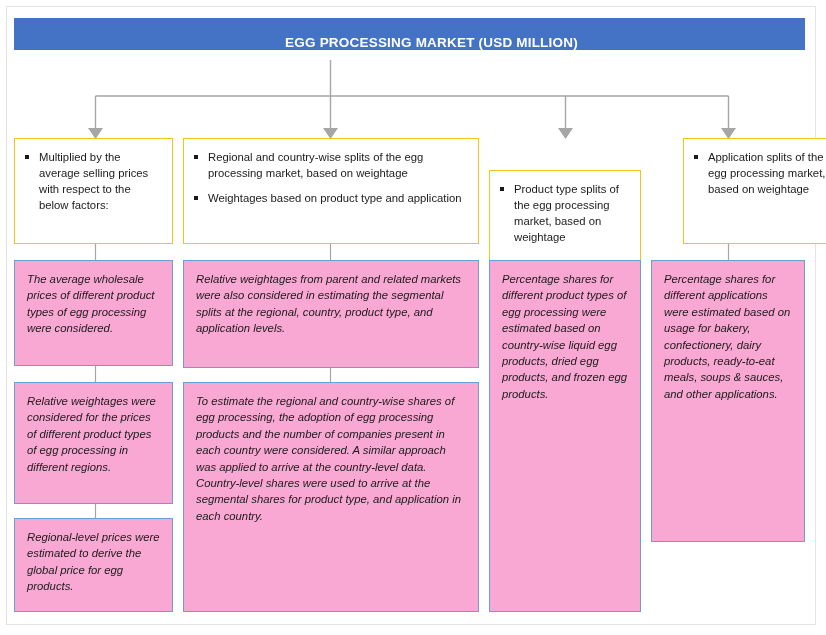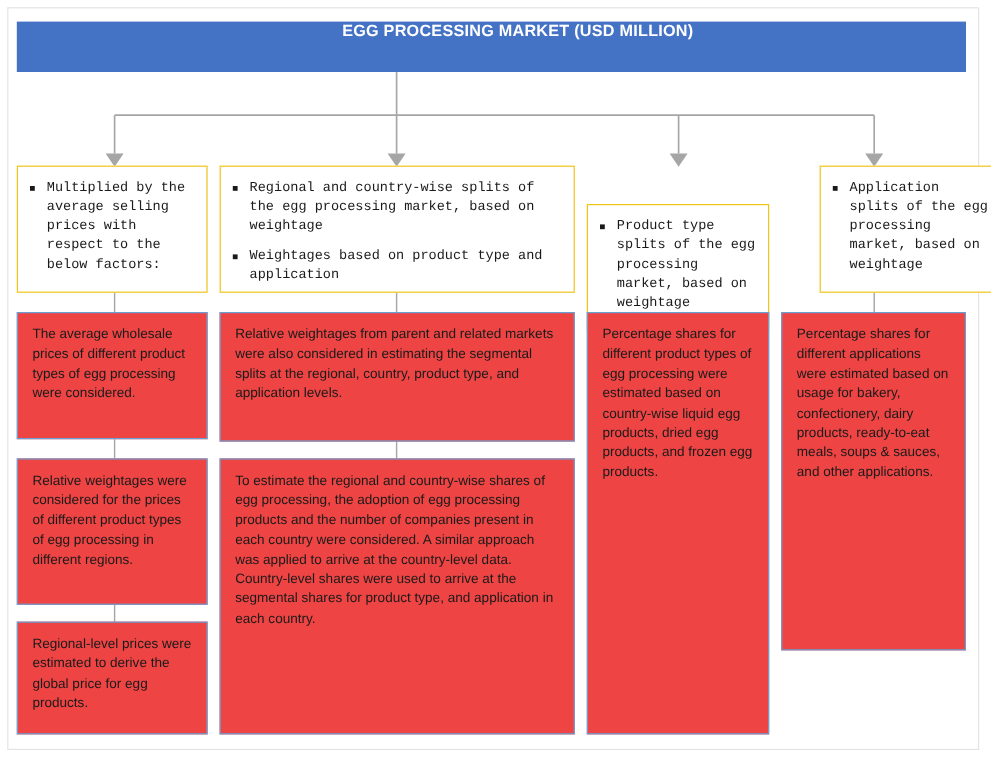--- a/index.html
+++ b/index.html
@@ -20,24 +20,24 @@
     left: 6px; top: 6px;
     width: 810px; height: 619px;
     border: 1px solid #e4e4e4;
     background: #ffffff;
   }
 
   
   .header {
     position: absolute;
     left: 14px; top: 18px;
-    width: 791px; height: 42px;
+    width: 791px; height: 32px;
     background: #4472c4;
     display: flex;
-    align-items: flex-start;
+    align-items: flex-end;
     justify-content: center;
     padding-left: 44px;
   }
   .header-title {
     color: #ffffff;
     font-size: 13.5px;
     font-weight: bold;
     letter-spacing: 0.2px;
     text-align: center;
   }
@@ -55,25 +55,26 @@
     position: absolute;
     background: #ffffff;
   }
   .box.yellow {
     border: 1px solid #f0c419;
     background: #ffffff;
     padding: 10px 10px 8px 8px;
   }
   .box.blue {
     border: 1px solid #6a9fd4;
-    background: #ef4444;
+    background: #f9a8d4;
     padding: 10px 12px 8px 12px;
-  }
-
-  ul.bullets { list-style: none; font-family: Liberation Mono, monospace; }
+    font-style: italic;
+  }
+
+  ul.bullets { list-style: none; }
   ul.bullets li {
     position: relative;
     padding-left: 16px;
     font-size: 11.3px;
     line-height: 1.42;
     color: #1a1a1a;
     margin-bottom: 9px;
   }
   ul.bullets li:last-child { margin-bottom: 0; }
   ul.bullets li::before {

